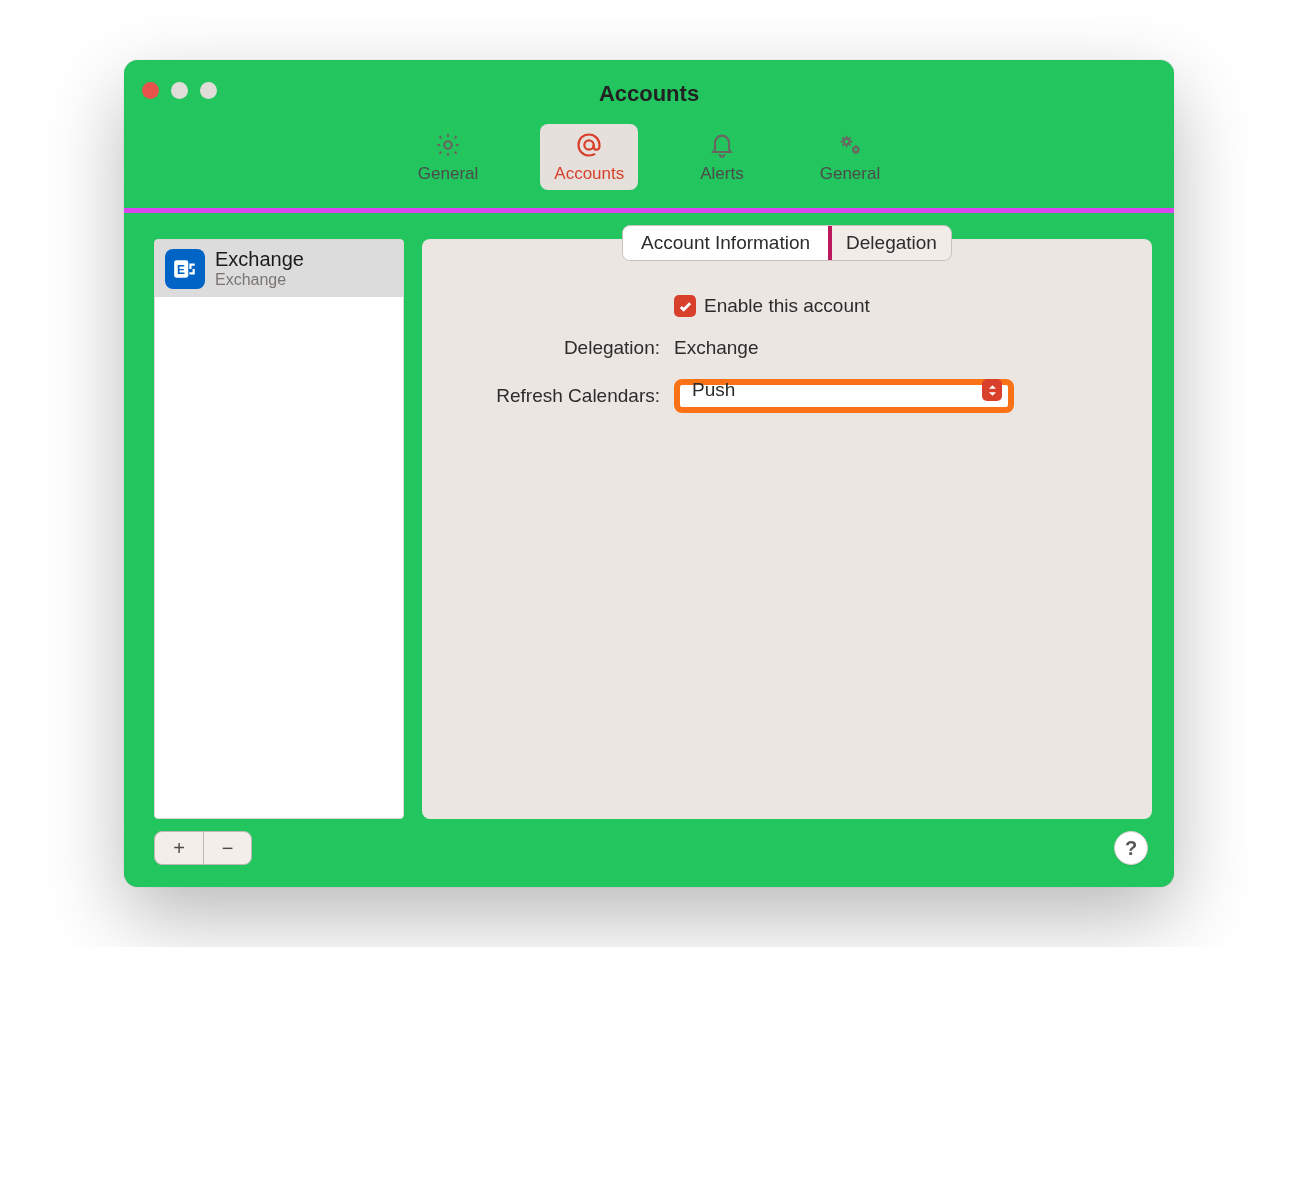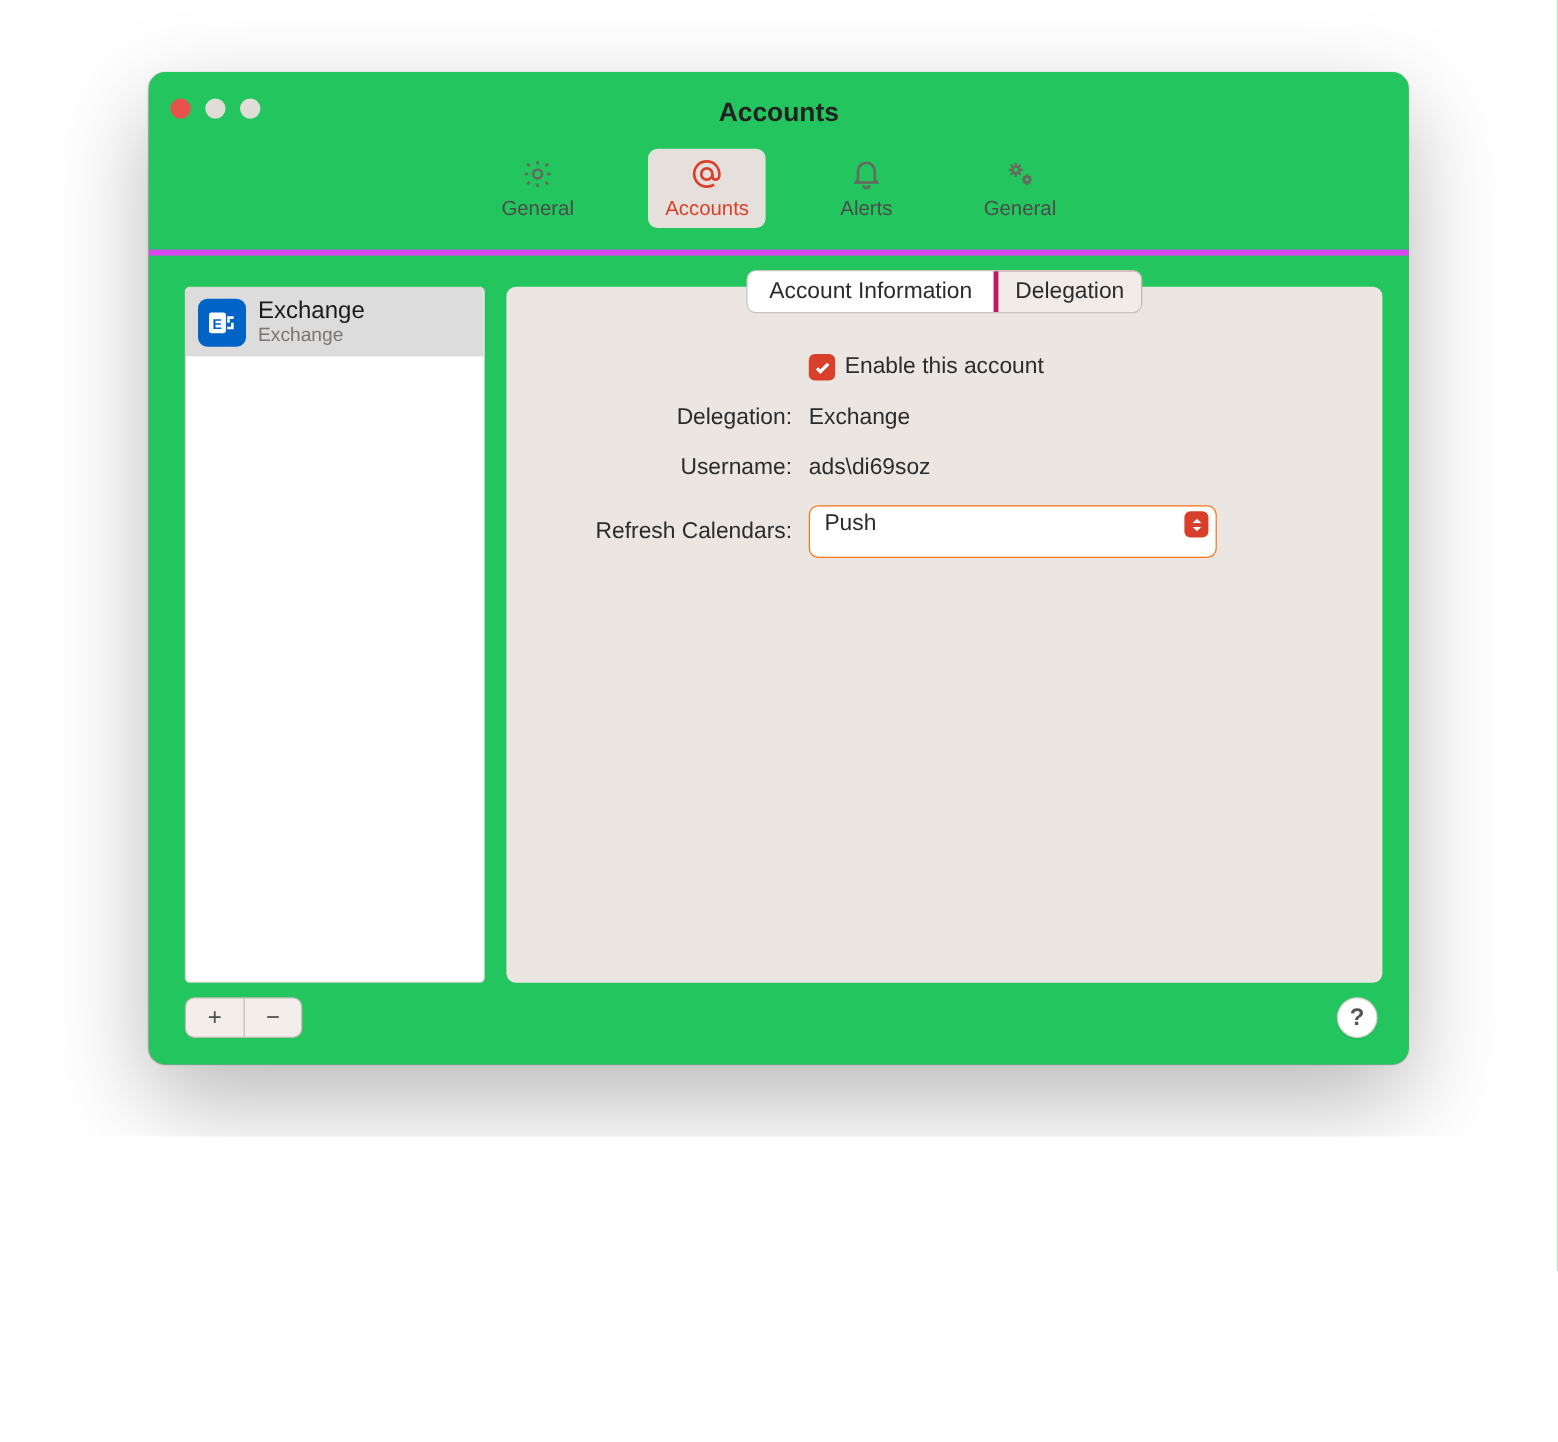--- a/index.html
+++ b/index.html
@@ -161,24 +161,24 @@
       font-size:19px;
       color:#2c2c2c;
     }
     .check {
       width:22px; height:22px; border-radius:5px;
       background:#d9402b; display:inline-flex; align-items:center; justify-content:center;
       margin-right:8px;
     }
     .check svg { width:15px; height:15px; stroke:#fff; stroke-width:3; fill:none; }
     .select {
-      border:1px solid #f97316;
+      border:6px solid #f97316;
       background:#fff;
       border-radius:8px;
-      height:44px;
+      height:34px;
       display:flex; align-items:center; justify-content:space-between;
       padding:0 6px 12px 12px;
       width: 340px;
     }
     .select-chevs {
       width:20px; height:22px; border-radius:5px;
       background:#d9402b;
       display:flex; flex-direction:column; align-items:center; justify-content:center;
       gap:1px;
     }
@@ -298,24 +298,20 @@
                 </svg>
             </span>
             <span>Enable this account</span>
           </div>
         </div>
         <div class="form-row">
           <div class="label">Delegation:</div>
           <div>Exchange</div>
         </div>
         <div class="form-row">
-          <div class="label">Username:</div>
-          <div>ads\di69soz</div>
-        </div>
-        <div class="form-row">
           <div class="label">Refresh Calendars:</div>
           <div class="select">
             <span>Push</span>
             <span class="select-chevs">
               <svg viewBox="0 0 10 6">
                   <path d="M1 5 L5 1 L9 5 Z"></path>
                 </svg>
               <svg viewBox="0 0 10 6">
                   <path d="M1 1 L5 5 L9 1 Z"></path>
                 </svg>

